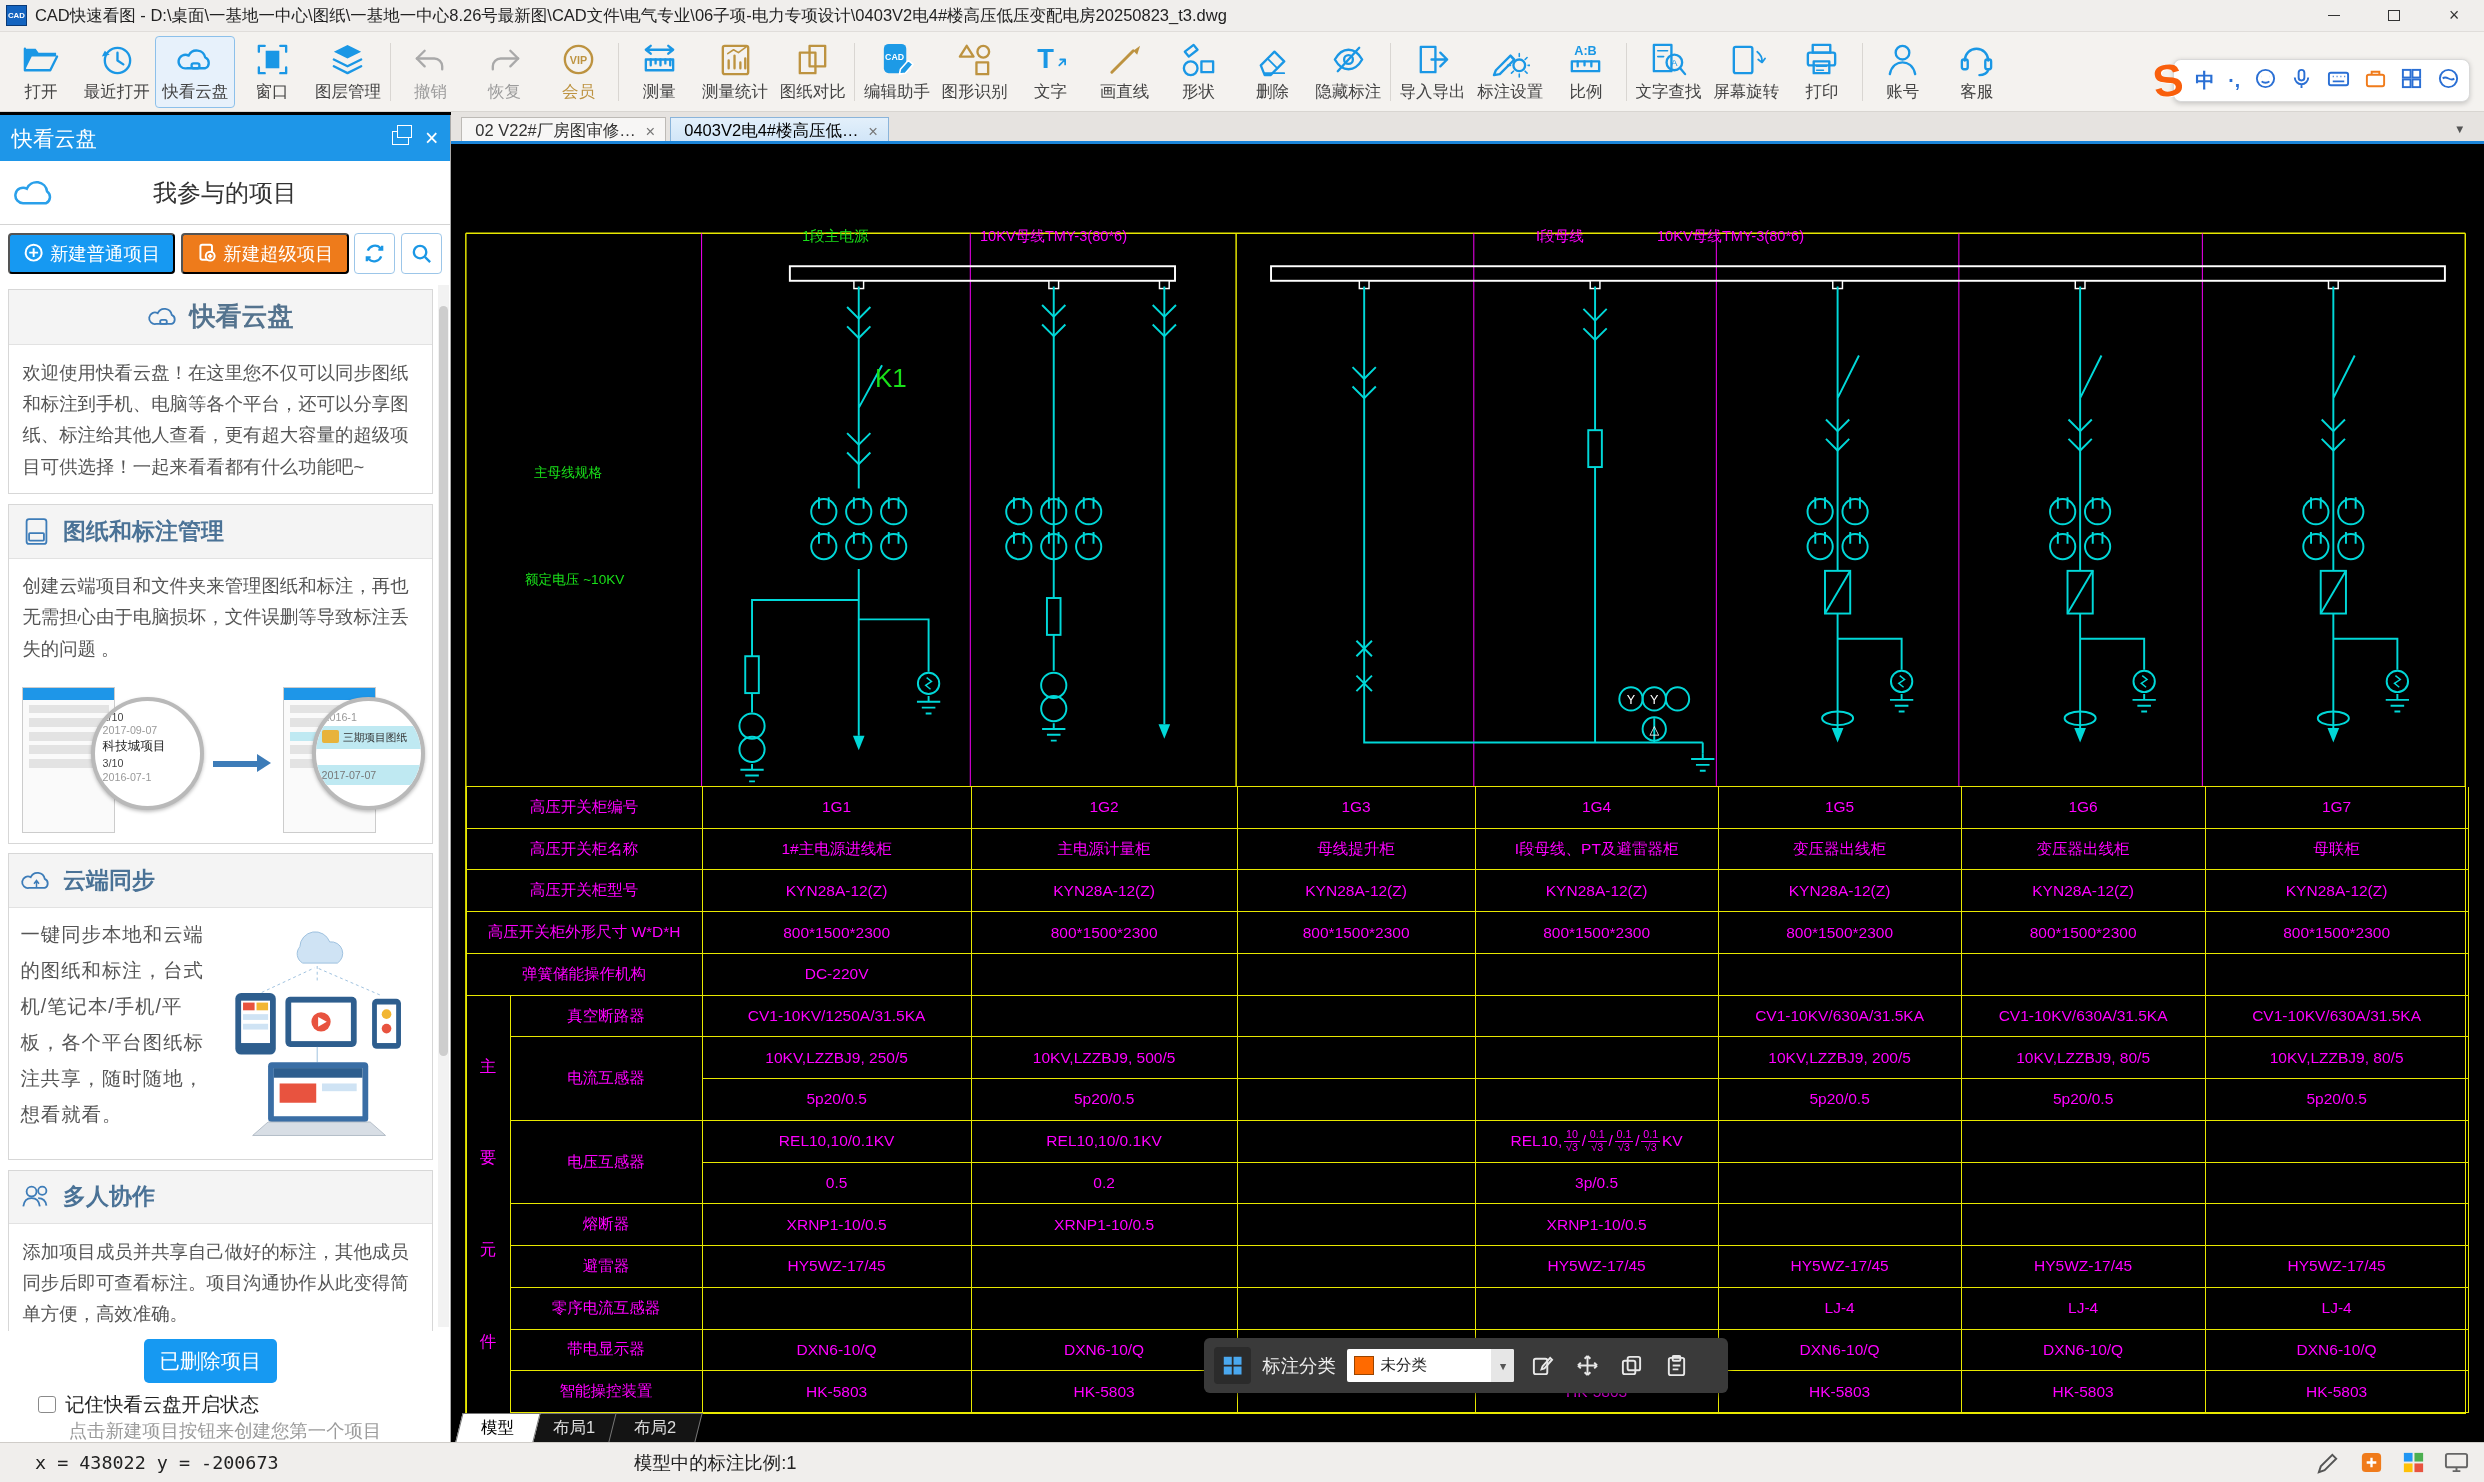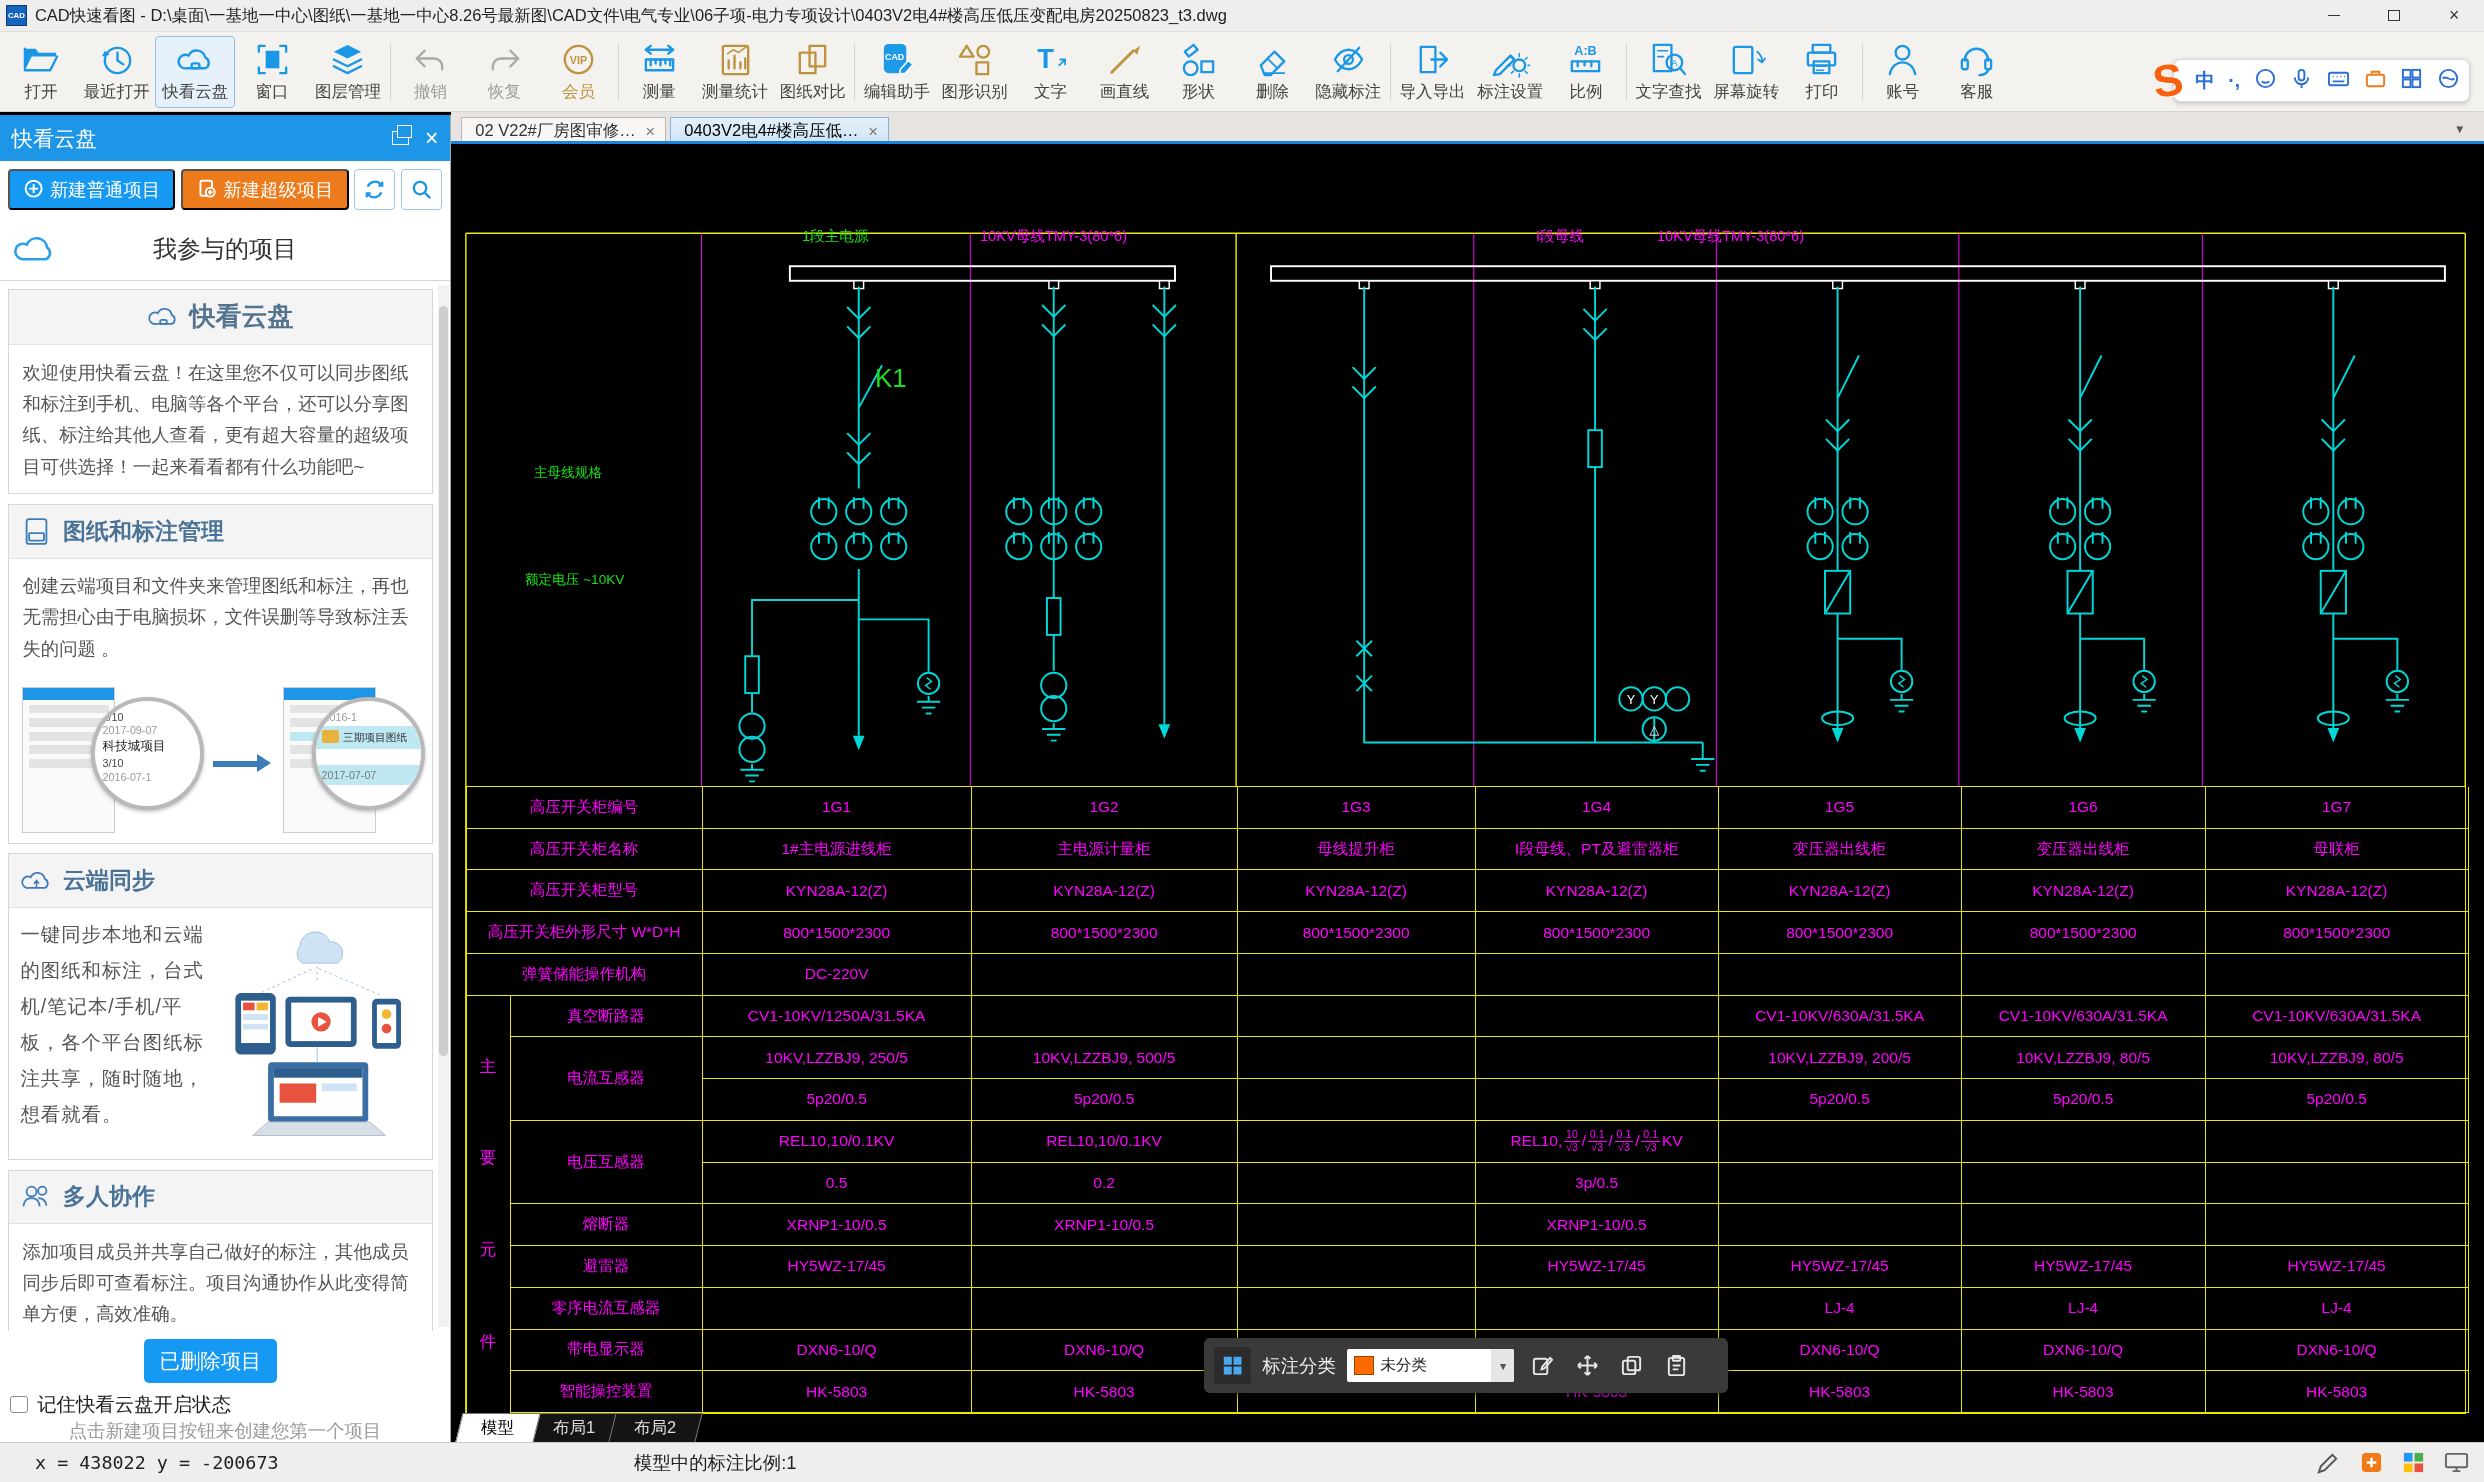--- a/index.html
+++ b/index.html
@@ -71,21 +71,21 @@
   .maglens .bold{font-size:12.6px;color:#222}
   .maglens .cyanrow{background:#bfe9f2;margin-top:3.9px;padding:3.9px 5.8px;white-space:nowrap;color:#333}
   .fold{display:inline-block;width:17.5px;height:12.6px;background:#e8b33c;border-radius:1.9px;vertical-align:-1.9px;margin-right:3.9px}
   .barrow{position:absolute;left:204px;top:85px;width:45px;height:6.8px;background:#3d7cb8}
   .barrow:after{content:"";position:absolute;right:-13.6px;top:-6.8px;border-left:14.6px solid #3d7cb8;border-top:9.7px solid transparent;border-bottom:9.7px solid transparent}
   .illusC{display:flex;padding:9.7px 11.6px 13.6px}
   .illusC .txt{width:199px;font-size:19.4px;color:#555;line-height:1.85;letter-spacing:1px}
   
   #sb-foot{height:111px;flex:none;position:relative;background:#fff}
   #btn-deleted{position:absolute;left:144px;top:7.8px;width:133px;height:44px;background:#1699f2;color:#fff;font-size:20.4px;border:none;border-radius:4.9px;display:flex;align-items:center;justify-content:center}
-  #chkrow{position:absolute;left:10px;top:60px;display:flex;align-items:center;gap:9.7px;font-size:19.4px;color:#222}
+  #chkrow{position:absolute;left:38px;top:60px;display:flex;align-items:center;gap:9.7px;font-size:19.4px;color:#222}
   #chkrow .cb{width:17.5px;height:17.5px;border:1px solid #8a8a8a;border-radius:2.9px;background:#fff}
   #hint{position:absolute;left:0;right:0;top:87px;text-align:center;font-size:18.4px;color:#9b9b9b}
   
   #drawing{position:absolute;left:451px;top:144px;right:0;bottom:40px;background:#000;overflow:hidden}
   #schematic{position:absolute;left:0;top:0;width:2033px;height:1299px}
   .dtext{position:absolute;white-space:nowrap}
   .g{color:var(--grn)}.m{color:var(--mg)}
   #cad-table{position:absolute;left:14.6px;top:642px;width:2000px;height:628px;display:grid;grid-template-columns:44px 192px 269px 266px 238px 243px 243px 244px 263px;grid-template-rows:repeat(15,1fr);border:1px solid var(--yl);background:#000}
   .tcell{border-right:1px solid var(--yl);border-bottom:1px solid var(--yl);color:var(--mg);font-size:15.5px;display:flex;align-items:center;justify-content:center;overflow:hidden;white-space:nowrap}
   .grp{border-right:1px solid var(--yl);color:var(--mg);font-size:16.5px;display:flex;flex-direction:column;justify-content:space-around;align-items:center;padding:25px 0}
@@ -387,20 +387,26 @@
 </div>
 
 <div id="sidebar">
   <div id="sb-head">
     <span class="t">快看云盘</span>
     <span class="ic">
       <span class="popout"></span>
       <span class="x">×</span>
     </span>
   </div>
+  <div id="sb-proj">
+    <svg viewBox="0 0 44 30">
+        <path d="M10 26a8 8 0 1 1 3-15 11 11 0 0 1 21 3 7 7 0 0 1-1 12z" fill="none"></path>
+      </svg>
+    <span class="t">我参与的项目</span>
+  </div>
   <div id="sb-btns">
     <button class="btn-blue">
         <svg viewBox="0 0 24 24">
           <circle cx="12" cy="12" r="9"></circle>
           <path d="M12 7v10M7 12h10"></path>
         </svg>
         <span>新建普通项目</span>
       </button>
     <button class="btn-orange">
         <svg viewBox="0 0 24 24">
@@ -414,26 +420,20 @@
         <svg viewBox="0 0 24 24">
           <path d="M5 9a8 8 0 0 1 13-3l2 2M20 4v4h-4M19 15a8 8 0 0 1-13 3l-2-2M4 20v-4h4"></path>
         </svg>
       </span>
     <span class="sqbtn">
         <svg viewBox="0 0 24 24">
           <circle cx="10.5" cy="10.5" r="6.5"></circle>
           <path d="M15.5 15.5L21 21"></path>
         </svg>
       </span>
-  </div>
-  <div id="sb-proj">
-    <svg viewBox="0 0 44 30">
-        <path d="M10 26a8 8 0 1 1 3-15 11 11 0 0 1 21 3 7 7 0 0 1-1 12z" fill="none"></path>
-      </svg>
-    <span class="t">我参与的项目</span>
   </div>
   <div id="sb-content">
 
     <div class="box">
       <div class="box-h center">
         <svg viewBox="0 0 40 40">
             <path d="M11 29a7 7 0 1 1 2-13 9 9 0 0 1 17 2 6 6 0 0 1 0 11z"></path>
             <rect x="16" y="24" width="8" height="5" rx="2"></rect>
           </svg>
         <span class="bt" style="font-size:26px;color:#54738e">快看云盘</span>

